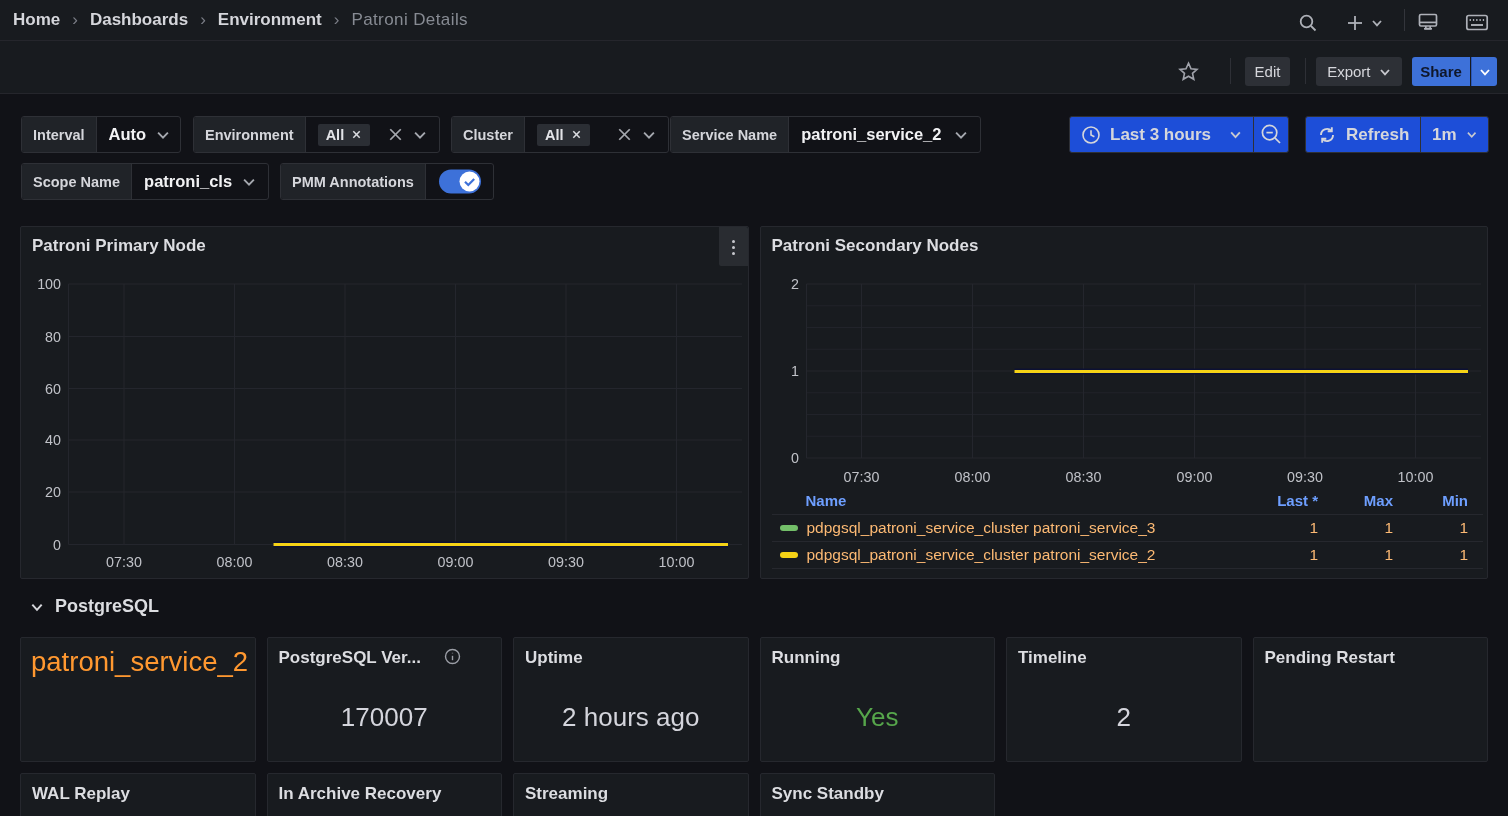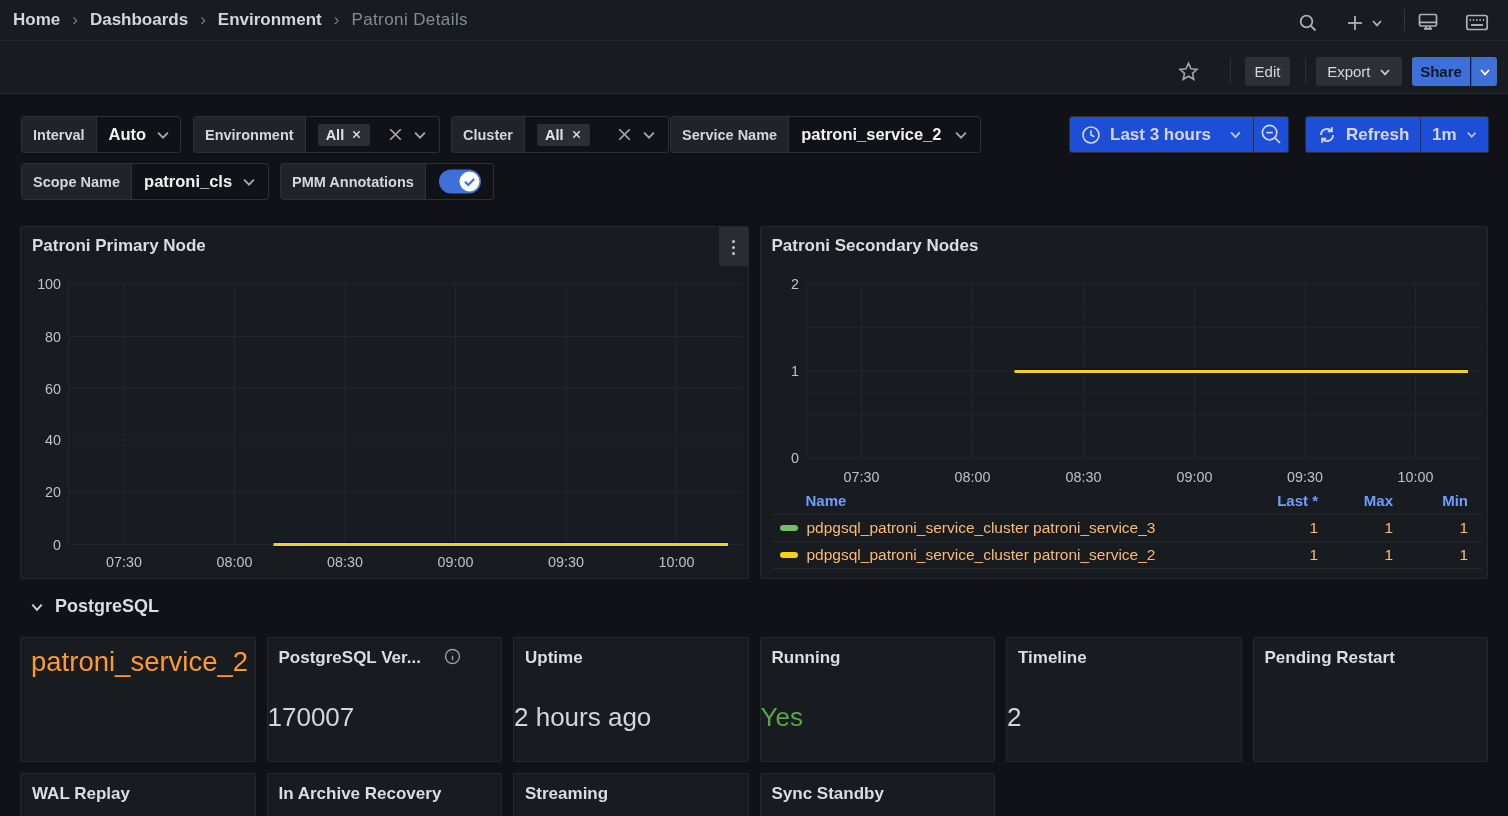--- a/index.html
+++ b/index.html
@@ -57,21 +57,21 @@
   .lrow:last-child { border-bottom:1px solid #26282e; }
   .lname { flex:1; display:flex; align-items:center; }
   .dash { width:18px; height:6px; border-radius:3px; margin:0 9px 0 8px; }
   .lv { width:75px; text-align:right; }
   .lrow .lv:last-child, .lhead .lv:last-child { margin-right:14.5px; }
   .lhead .ln { flex:1; padding-left:34px; }
 
   
   .stat { position:absolute; background:#181b1f; border:1px solid #26282e; border-radius:2px; }
   .stitle { position:absolute; left:11px; top:9.5px; font-size:17px; font-weight:600; color:#dcdde1; white-space:nowrap; }
-  .sval { position:absolute; left:0; right:0; top:64px; text-align:left; font-size:26px;
+  .sval { position:absolute; left:0; right:0; top:64px; text-align:center; font-size:26px;
     font-weight:400; color:#d4d5dc; }
   .green { color:#56a64b; }
 
   #sechead { position:absolute; left:30px; top:596px; display:flex; align-items:center;
     font-size:18px; font-weight:700; color:#dcdde1; }
   svg { display:block; }
 </style>
 </head>
 <body>
 <div id="app">

